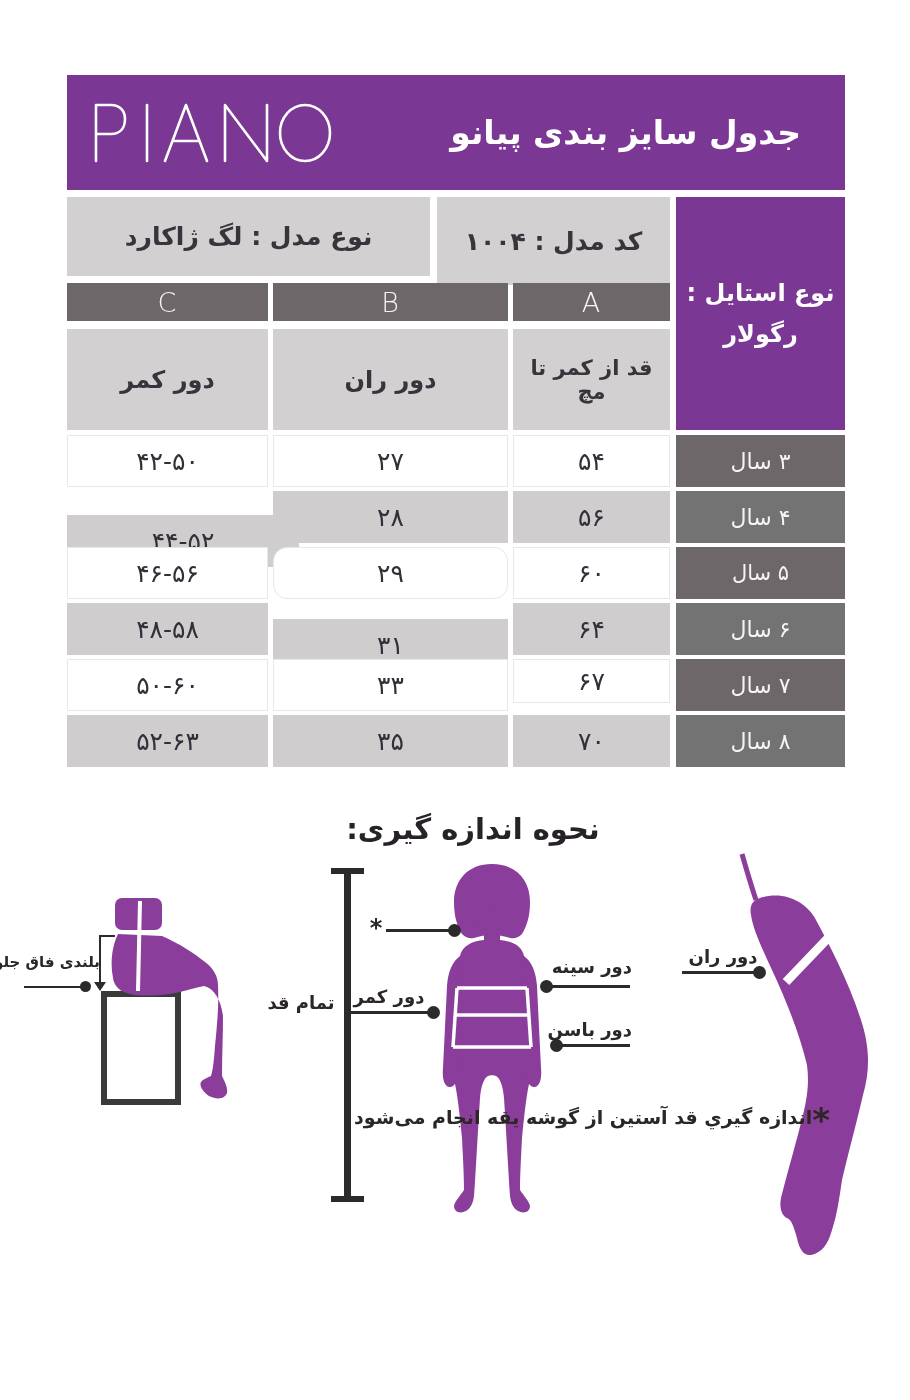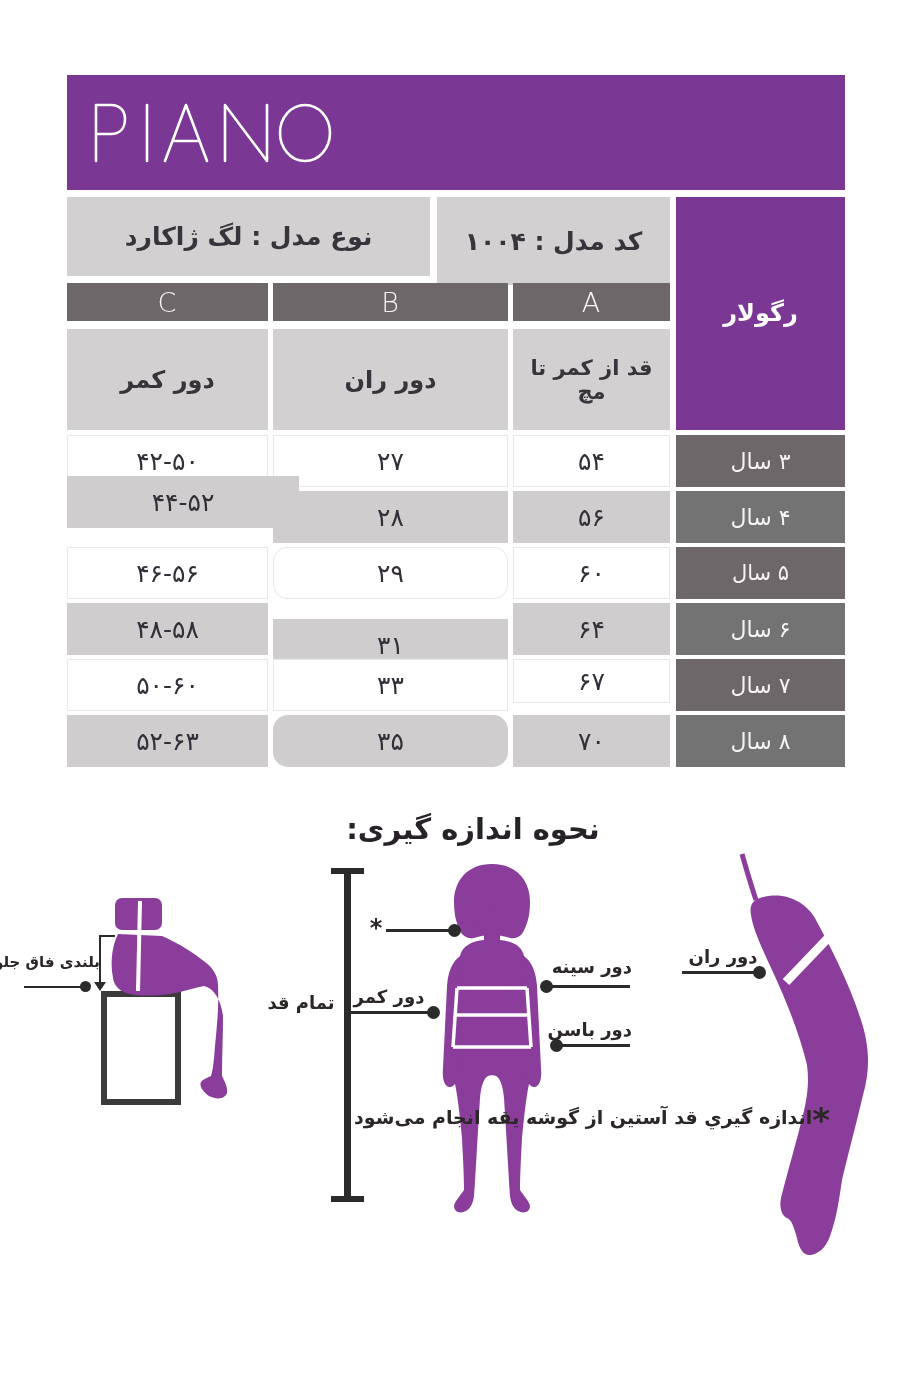--- a/index.html
+++ b/index.html
@@ -57,64 +57,66 @@
   <svg id="logo-svg" width="240" height="60" viewBox="0 0 240 60" aria-label="PIANO">
     <g fill="none" stroke="#ffffff" stroke-width="2.6" stroke-linecap="round" stroke-linejoin="round">
       <path d="M3,58 L3,2 L18,2 C28,2 32,9 32,16 C32,24 28,31 18,31 L3,31"></path>
       <path d="M54,2 L54,58"></path>
       <path d="M72,58 L93,2 L114,58"></path>
       <path d="M80,38 L106,38"></path>
       <path d="M132,58 L132,2 L174,58 L174,2"></path>
       <ellipse cx="212" cy="30" rx="25" ry="28"></ellipse>
     </g>
   </svg>
+  <div id="hdr-title">جدول سایز بندی پیانو</div>
 </div>
 
 <div class="cell lgray rtl info-cell" style="left:67px;top:197px;width:363px;height:79px;">نوع مدل : لگ ژاکارد</div>
 <div class="cell lgray rtl info-cell" style="left:437px;top:197px;width:233px;height:88px;">کد مدل : ۱۰۰۴</div>
 
 <div class="cell purple rtl" style="left:676px;top:197px;width:169px;height:233px;flex-direction:column;font-size:24px;font-weight:bold;line-height:1.7;">
+  <div>نوع استایل :</div>
   <div>رگولار</div>
 </div>
 
 <div class="cell dgray letter-cell" style="left:67px;top:283px;width:201px;height:38px;">C</div>
 <div class="cell dgray letter-cell" style="left:273px;top:283px;width:235px;height:38px;">B</div>
 <div class="cell dgray letter-cell" style="left:513px;top:283px;width:157px;height:38px;">A</div>
 
 <div class="cell lgray rtl" style="left:67px;top:329px;width:201px;height:101px;font-size:24px;font-weight:bold;">دور کمر</div>
 <div class="cell lgray rtl" style="left:273px;top:329px;width:235px;height:101px;font-size:24px;font-weight:bold;">دور ران</div>
 <div class="cell lgray rtl" style="left:513px;top:329px;width:157px;height:101px;font-size:21px;font-weight:bold;">قد از کمر تا مچ</div>
 
 <div class="cell wcell num" style="left:67px;top:435px;width:201px;height:52px;">۴۲-۵۰</div>
 <div class="cell wcell num" style="left:273px;top:435px;width:235px;height:52px;">۲۷</div>
 <div class="cell wcell num" style="left:513px;top:435px;width:157px;height:52px;">۵۴</div>
 <div class="cell dgray rtl" style="left:676px;top:435px;width:169px;height:52px;font-size:22px;">۳ سال</div>
 
-<div class="cell scell num" style="left:67px;top:476px;width:232px;height:52px;">۴۴-۵۲</div>
+<div class="cell scell num" style="left:67px;top:515px;width:232px;height:52px;">۴۴-۵۲</div>
 <div class="cell scell num" style="left:273px;top:491px;width:235px;height:52px;">۲۸</div>
 <div class="cell scell num" style="left:513px;top:491px;width:157px;height:52px;">۵۶</div>
 <div class="cell dgray2 rtl" style="left:676px;top:491px;width:169px;height:52px;font-size:22px;">۴ سال</div>
 
 <div class="cell wcell num" style="left:67px;top:547px;width:201px;height:52px;">۴۶-۵۶</div>
 <div class="cell wcell num" style="left:273px;top:547px;width:235px;height:52px;border-radius:14px;">۲۹</div>
 <div class="cell wcell num" style="left:513px;top:547px;width:157px;height:52px;">۶۰</div>
 <div class="cell dgray rtl" style="left:676px;top:547px;width:169px;height:52px;font-size:21px;">۵ سال</div>
 
 <div class="cell scell num" style="left:67px;top:603px;width:201px;height:52px;">۴۸-۵۸</div>
 <div class="cell scell num" style="left:273px;top:603px;width:235px;height:52px;margin-top:16px;">۳۱</div>
 <div class="cell scell num" style="left:513px;top:603px;width:157px;height:52px;">۶۴</div>
 <div class="cell dgray2 rtl" style="left:676px;top:603px;width:169px;height:52px;font-size:22px;">۶ سال</div>
 
 <div class="cell wcell num" style="left:67px;top:659px;width:201px;height:52px;">۵۰-۶۰</div>
 <div class="cell wcell num" style="left:273px;top:659px;width:235px;height:52px;">۳۳</div>
 <div class="cell wcell num" style="left:513px;top:659px;width:157px;height:44px;">۶۷</div>
 <div class="cell dgray rtl" style="left:676px;top:659px;width:169px;height:52px;font-size:22px;">۷ سال</div>
 
 <div class="cell scell num" style="left:67px;top:715px;width:201px;height:52px;">۵۲-۶۳</div>
-<div class="cell scell num" style="left:273px;top:715px;width:235px;height:52px;border-radius:15px;">۳۵</div>
+<div class="cell scell num" style="left:273px;top:715px;width:235px;height:52px;">۳۵</div>
 <div class="cell scell num" style="left:513px;top:715px;width:157px;height:52px;">۷۰</div>
 <div class="cell dgray2 rtl" style="left:676px;top:715px;width:169px;height:52px;font-size:22px;">۸ سال</div>
 
 <div id="measure-title">نحوه اندازه گیری:</div>
 
 <div class="thinline" style="left:331px;top:868px;width:33px;height:6px;"></div>
 <div class="thinline" style="left:344px;top:868px;width:7px;height:334px;"></div>
 <div class="thinline" style="left:331px;top:1196px;width:33px;height:6px;"></div>
 <div class="mlabel" style="left:264px;top:992px;width:74px;">تمام قد</div>
 

